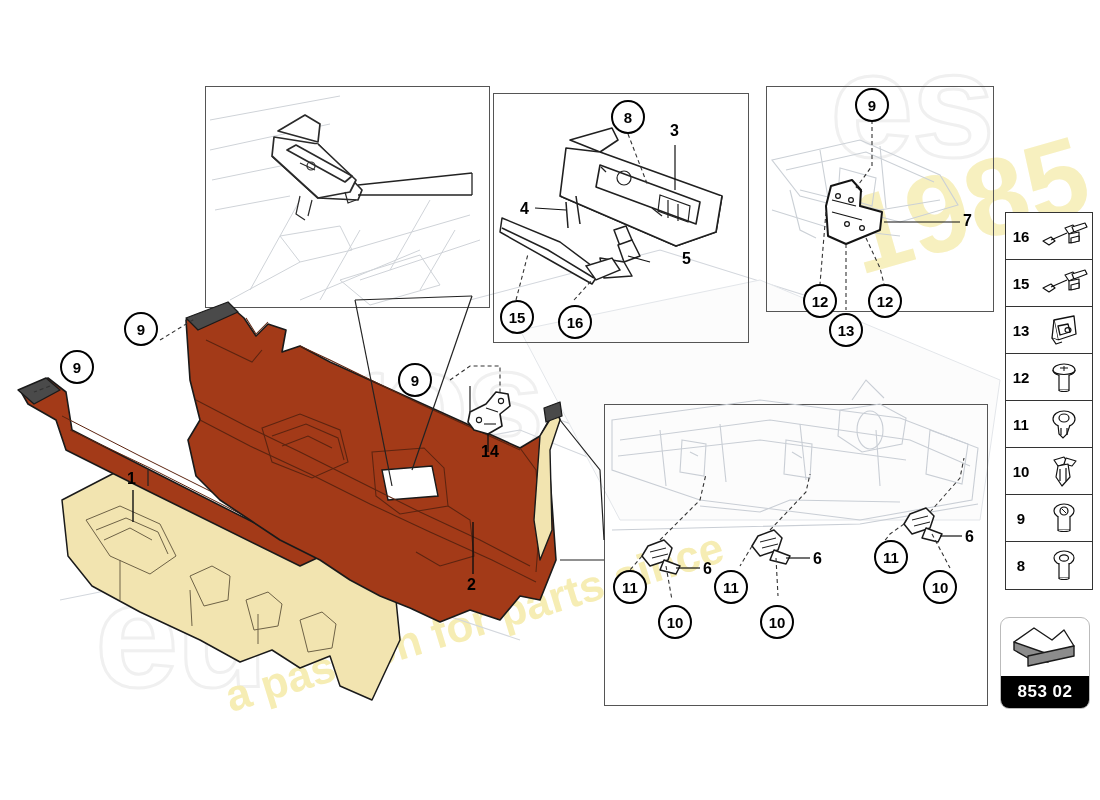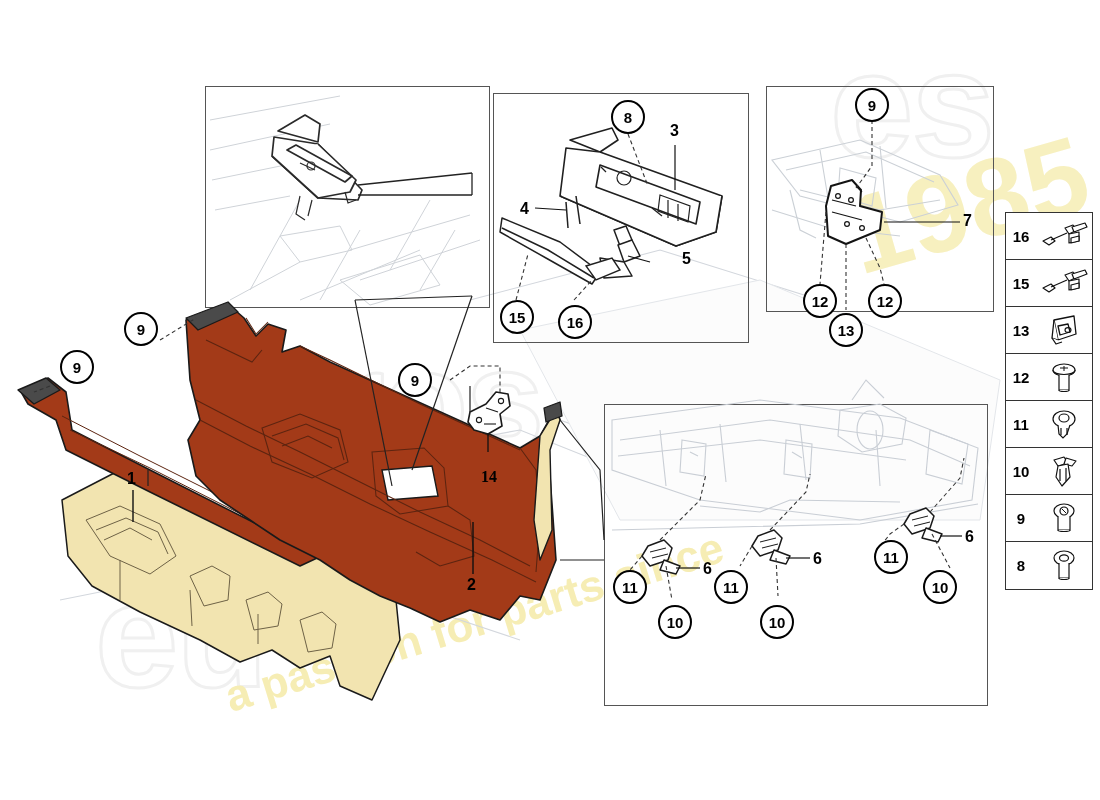--- a/index.html
+++ b/index.html
@@ -378,21 +378,21 @@
 
   <div class="callout" style="left:613px;top:570px;">11</div>
   <div class="callout" style="left:658px;top:605px;">10</div>
   <div class="callout" style="left:714px;top:570px;">11</div>
   <div class="callout" style="left:760px;top:605px;">10</div>
   <div class="callout" style="left:874px;top:540px;">11</div>
   <div class="callout" style="left:923px;top:570px;">10</div>
 
   <div class="numlab" style="left:127px;top:470px;">1</div>
   <div class="numlab" style="left:467px;top:576px;">2</div>
-  <div class="numlab" style="left:481px;top:468px;font-family:Liberation Serif, serif;">14</div>
+  <div class="numlab" style="left:481px;top:443px;">14</div>
 
   <div class="numlab" style="left:670px;top:122px;">3</div>
   <div class="numlab" style="left:520px;top:200px;">4</div>
   <div class="numlab" style="left:682px;top:250px;">5</div>
 
   <div class="numlab" style="left:963px;top:212px;">7</div>
 
   <div class="numlab" style="left:703px;top:560px;">6</div>
   <div class="numlab" style="left:813px;top:550px;">6</div>
   <div class="numlab" style="left:965px;top:528px;">6</div>
@@ -513,14 +513,26 @@
             <ellipse cx="17" cy="10" rx="4.5" ry="3.2"></ellipse>
             <path d="M12 15 L12 30 L22 30 L22 15"></path>
             <path d="M12 30 C12 32, 22 32, 22 30"></path>
           </g>
         </svg>
       </div>
     </div>
 
   </div>
 
+  <div id="badge">
+    <div class="bimg">
+      <svg width="74" height="50" viewBox="0 0 74 50">
+        <g stroke="#1a1a1a" stroke-width="1.4" stroke-linejoin="round">
+          <path d="M6 20 L26 6 L44 18 L56 8 L66 24 L40 32 L20 28 Z" fill="#ffffff"></path>
+          <path d="M6 20 L6 28 L20 36 L40 40 L40 32 Z" fill="#8c8c8c"></path>
+          <path d="M20 34 L66 24 L66 34 L20 44 Z" fill="#8c8c8c"></path>
+        </g>
+      </svg>
+    </div>
+    <div class="bnum">853 02</div>
+  </div>
 
 </div>
 
 </body></html>

